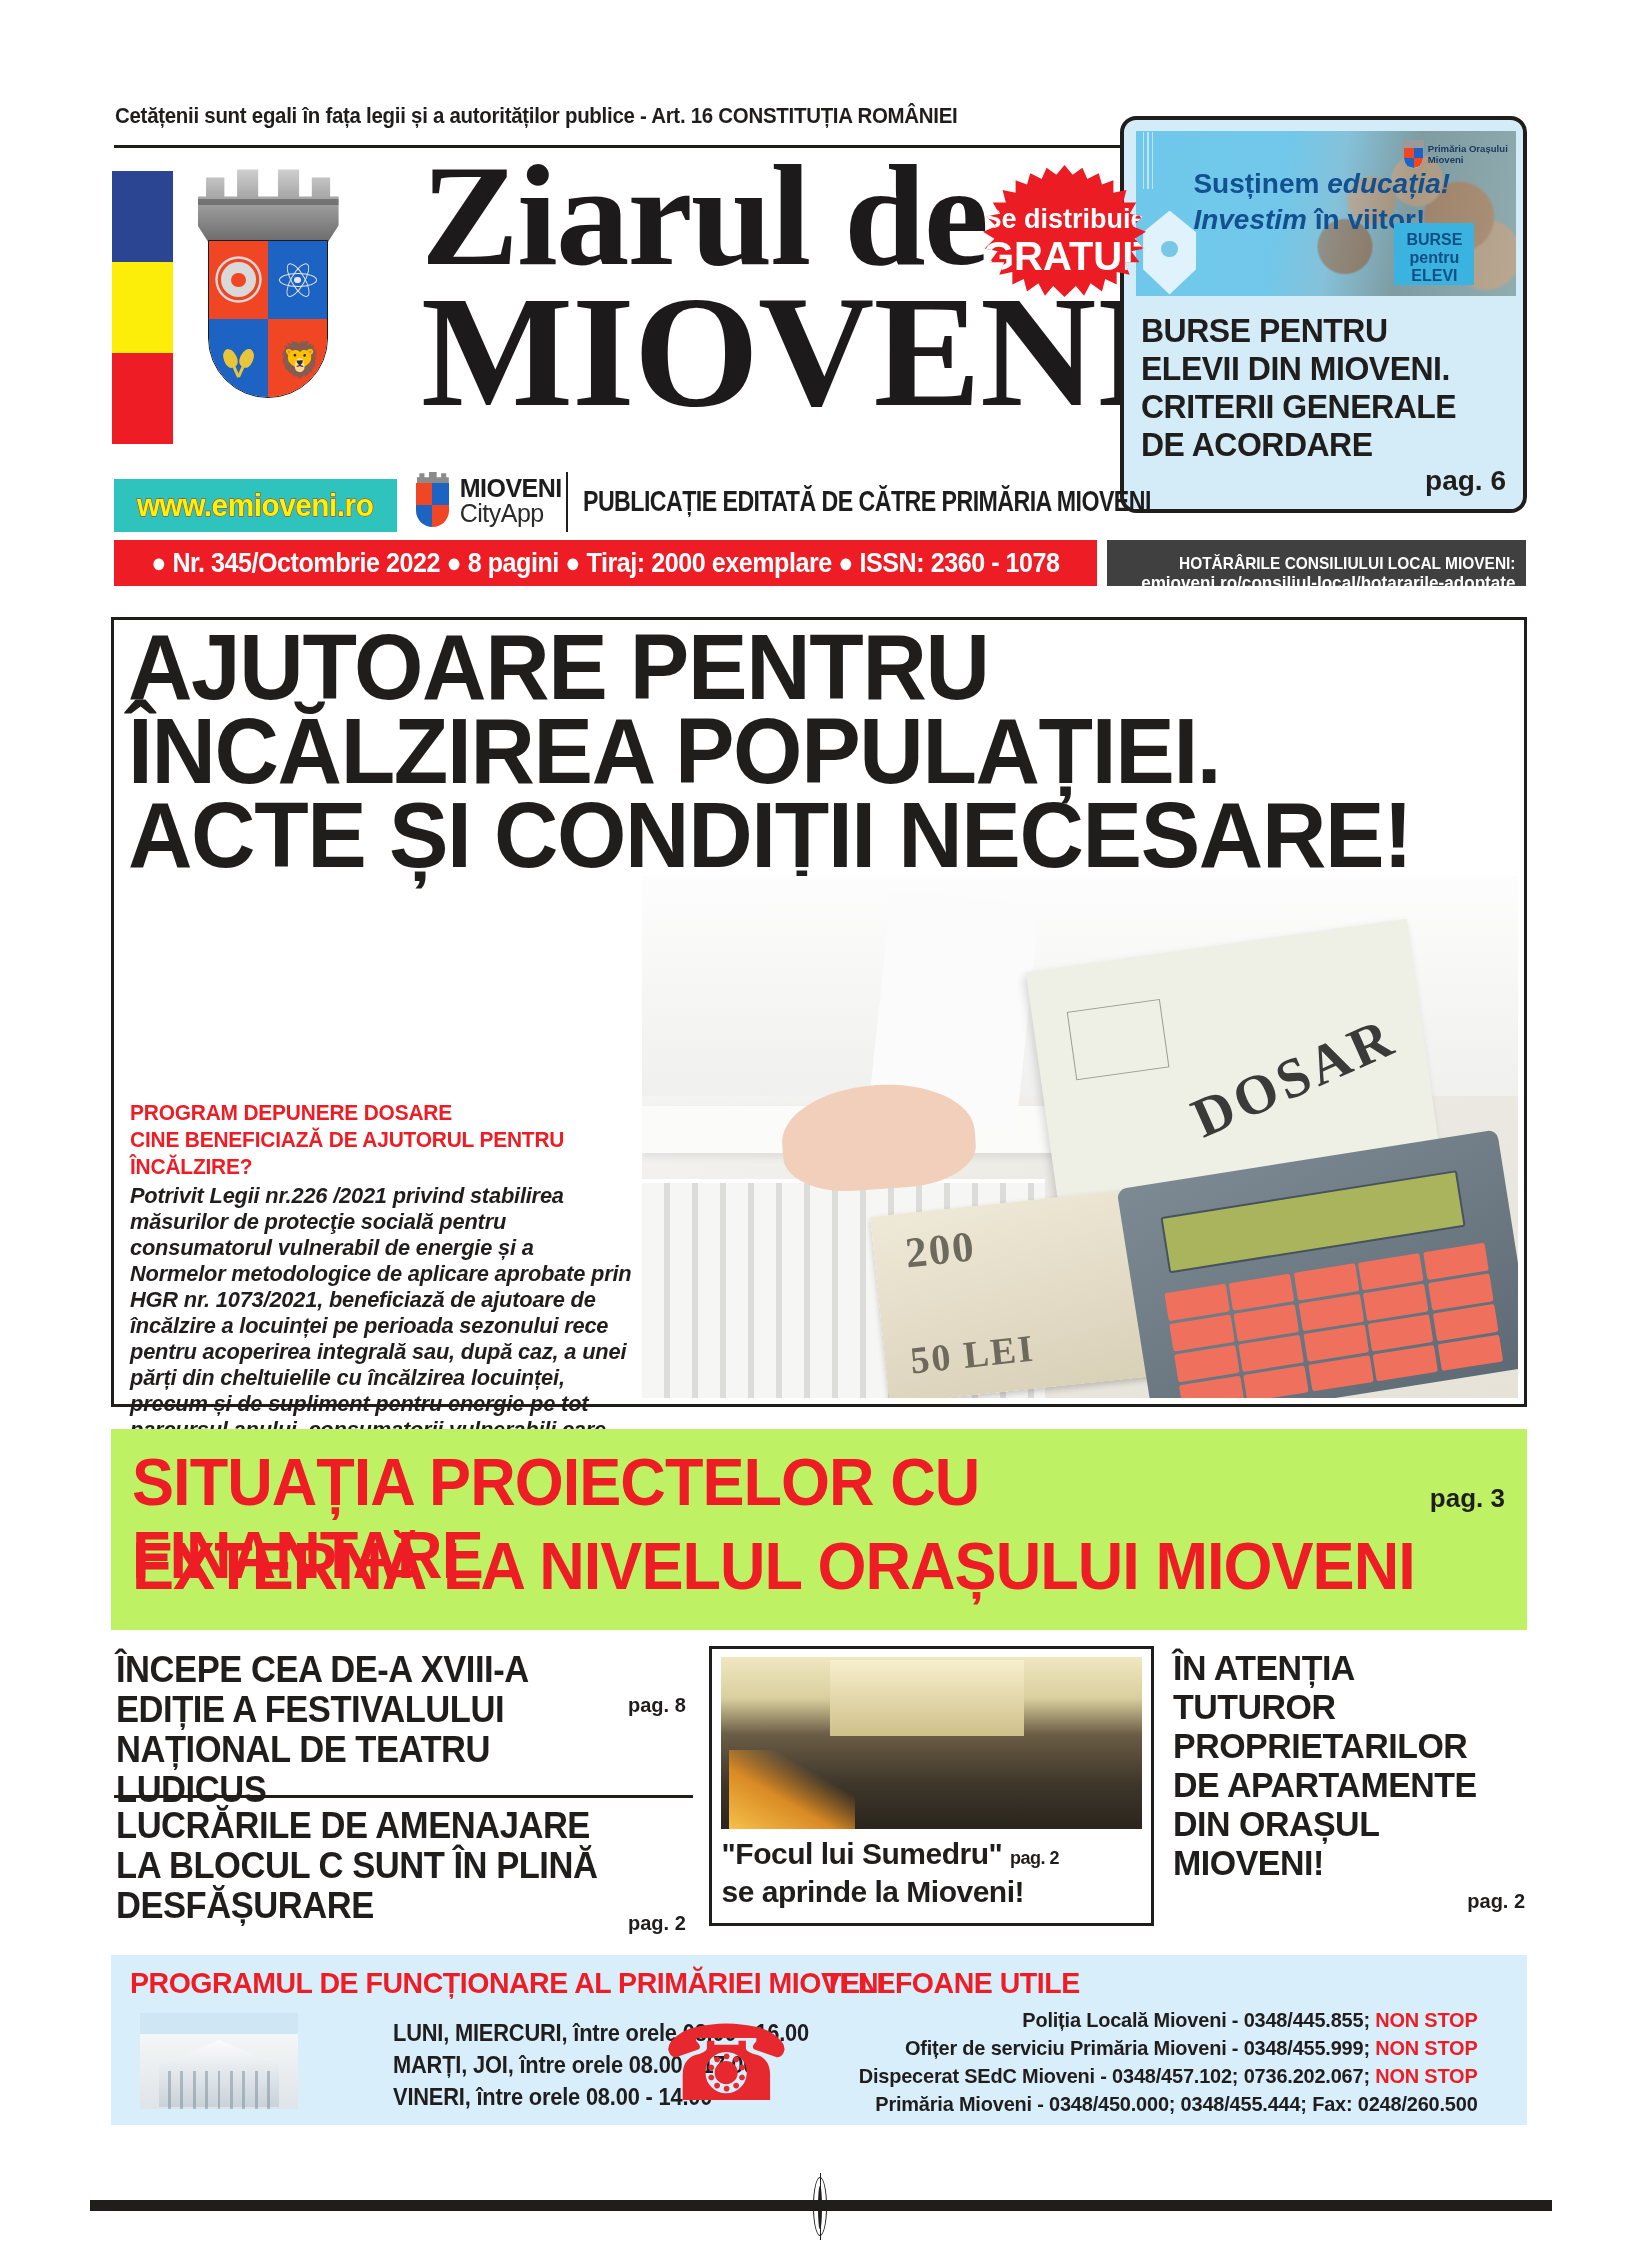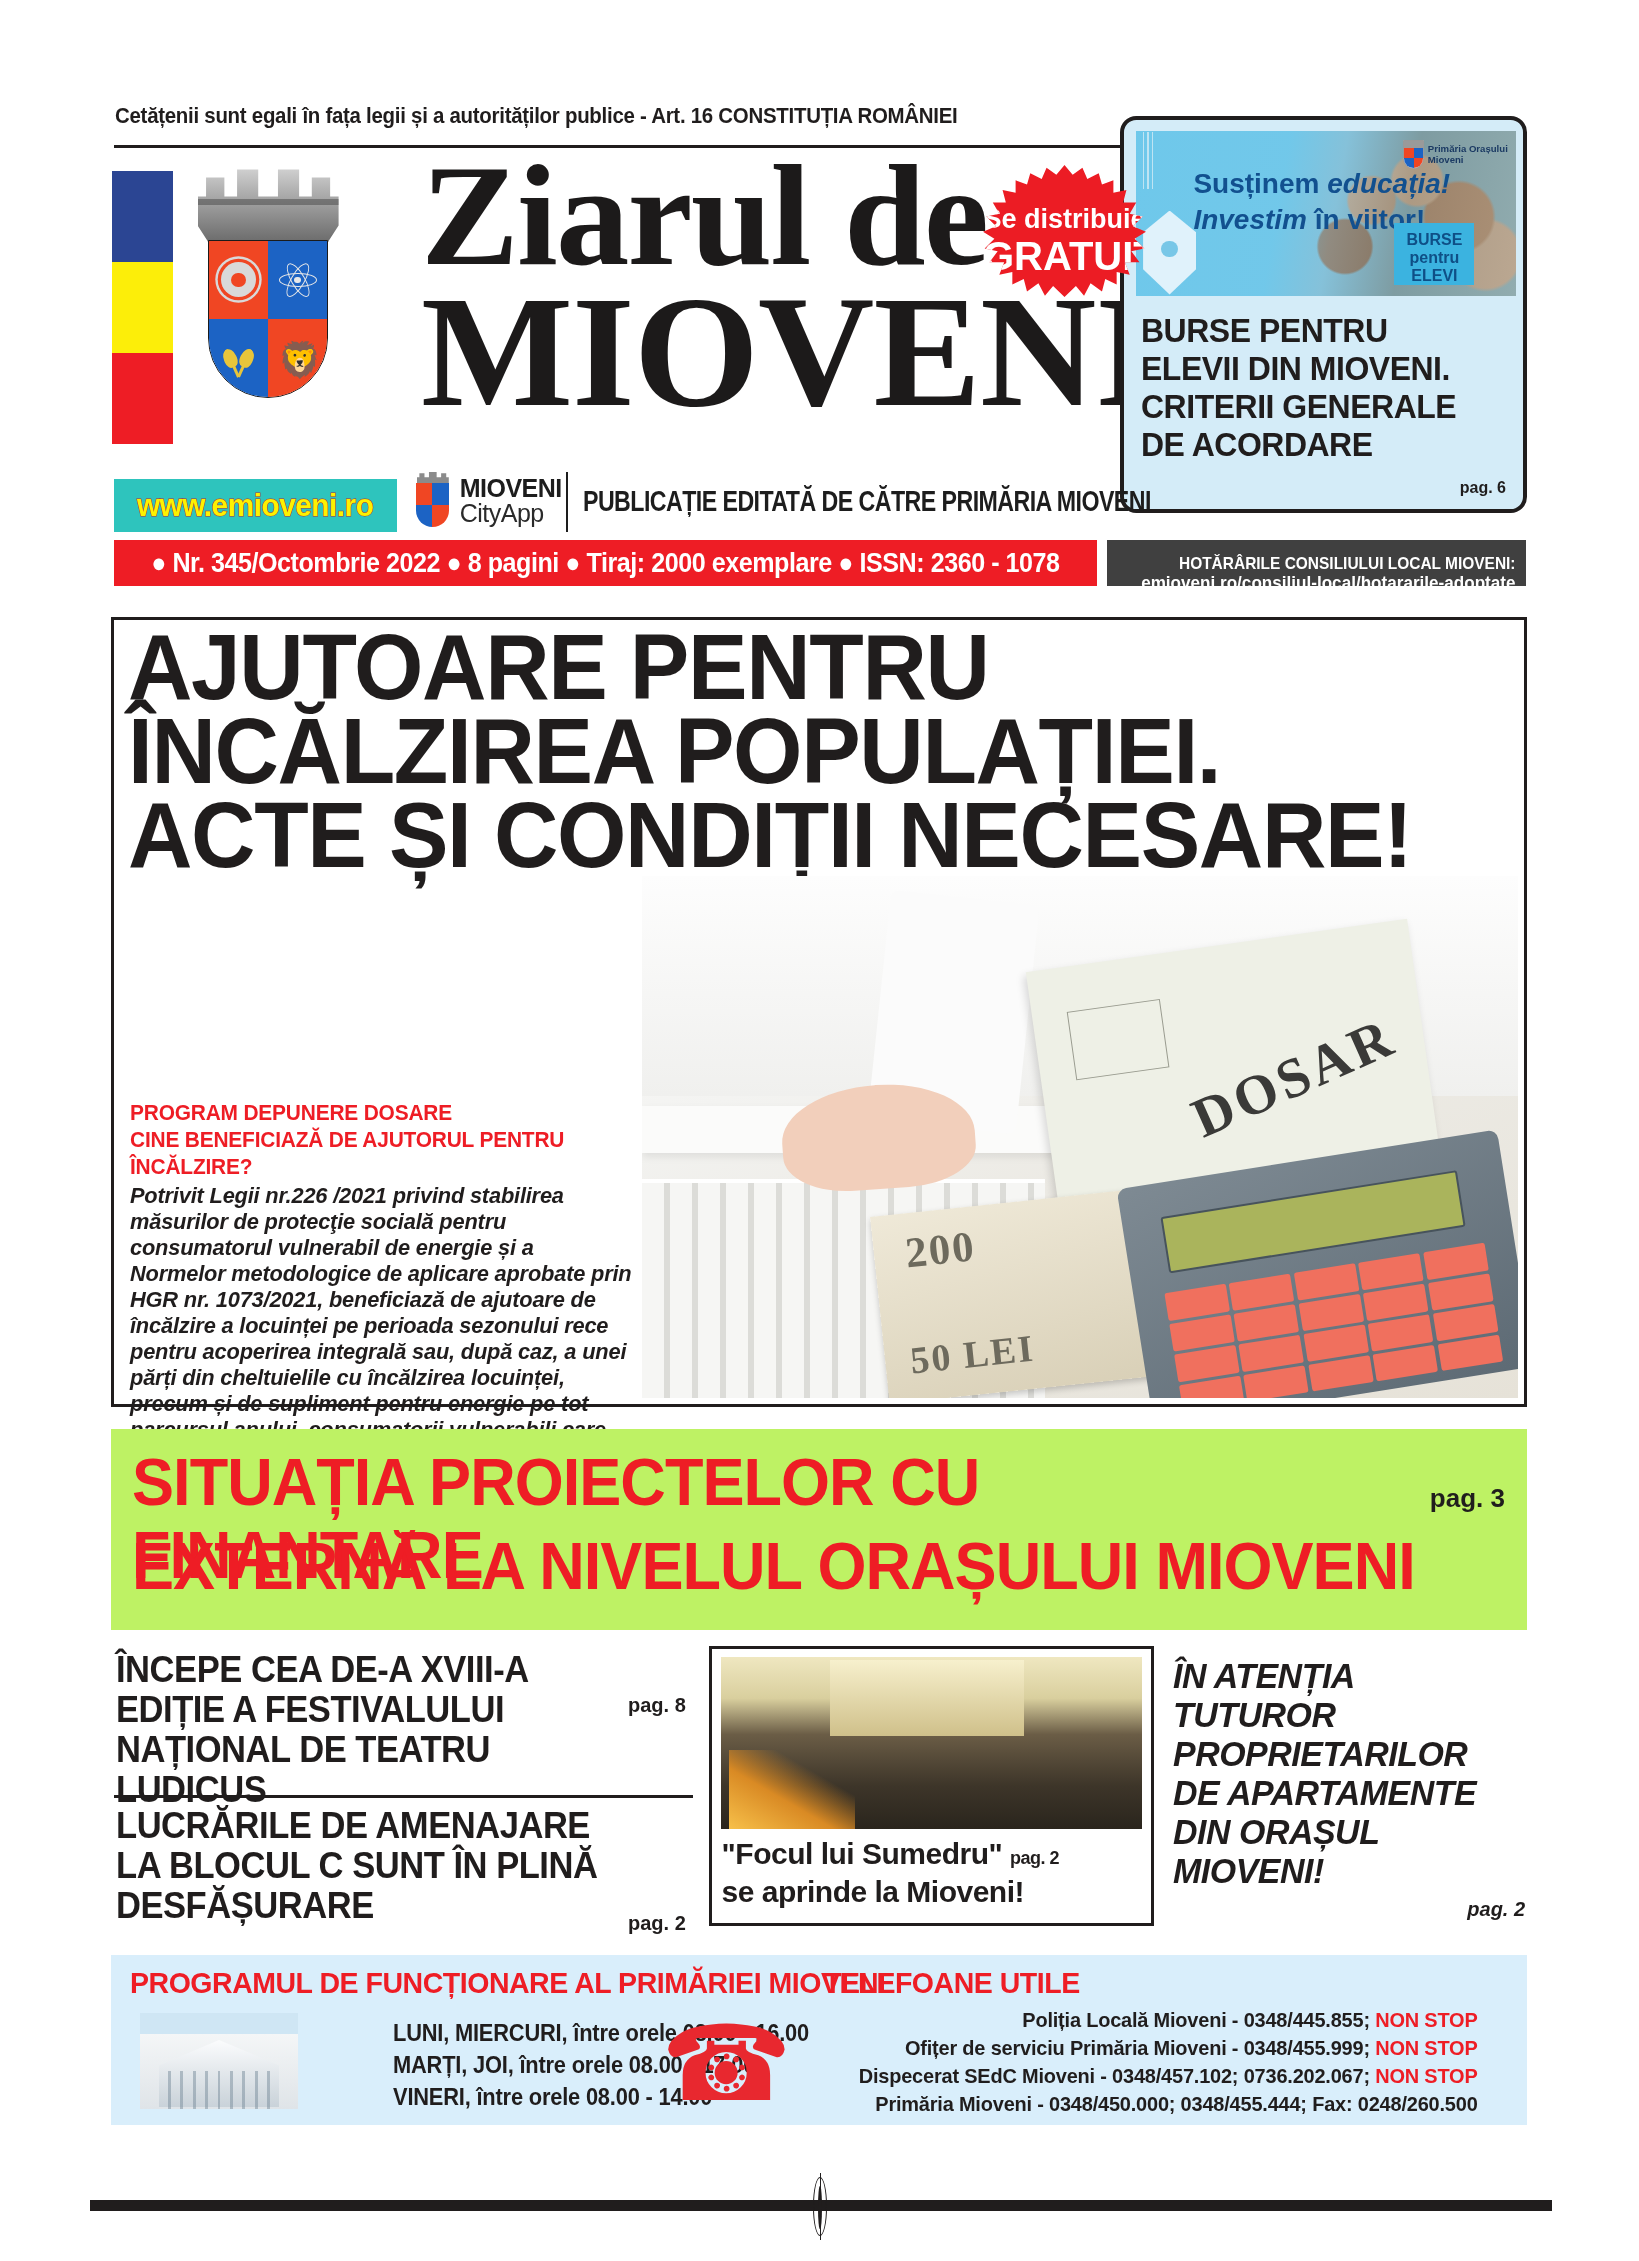--- a/index.html
+++ b/index.html
@@ -189,21 +189,21 @@
   }
   .promo .img .crestsm .sh .top{grid-column:1/3; background:#9a9a9a;}
   .promo .img .crestsm .lbl{ color:#1b3a63; font-size:9.6px; line-height:11px; font-weight:700; }
   .promo .heads{
     position:absolute; left:17px; top:191px; right:12.4px;
     font-family:"Liberation Sans", sans-serif; font-weight:700;
     font-size:34px; line-height:38px; color:#201d1d; letter-spacing:-0.5px;
     transform:scaleX(0.94); transform-origin:left top;
   }
   .promo .pag{
-    position:absolute; right:17px; bottom:12.4px; font-size:16px; font-weight:700; color:#201d1d;
+    position:absolute; right:17px; bottom:12.4px; font-size:28px; font-weight:700; color:#201d1d;
   }
 
   
   .web{
     position:absolute; left:114px; top:479px; width:283px; height:53px;
     background:#2ec4bd; display:flex; align-items:center; justify-content:center;
   }
   .web span{
     color:#fdf200; font-weight:700; font-size:31px; letter-spacing:-0.5px;
     -webkit-text-stroke:1px #b8282e; paint-order: stroke fill;
@@ -401,21 +401,21 @@
   .col-m .ph .fire{
     position:absolute; left:2%; bottom:0; width:30%; height:46%;
     background: linear-gradient(30deg, #f7c04a 0%, #d98a24 40%, transparent 70%);
   }
   .col-m .cap{
     position:absolute; left:9.6px; top:188px; right:6.7px;
     font-weight:700; font-size:30px; line-height:33px; color:#201d1d; letter-spacing:-0.5px;
   }
   .col-m .cap .pg{ font-size:18px; }
 
-  .col-r{ position:absolute; left:1060px; top:8px; width:357px; height:100%;font-style:italic; }
+  .col-r{ position:absolute; left:1060px; top:0; width:357px; height:100%; }
   .col-r .h{
     position:absolute; left:1.9px; top:1.9px; width:335px;
     font-weight:700; font-size:35px; line-height:39px; color:#201d1d; letter-spacing:-0.5px;
     transform:scaleX(0.97); transform-origin:left top;
   }
   .col-r .p{ position:absolute; right:2.9px; top:244px; font-size:20px; font-weight:700; color:#201d1d; }
 
   
   .footer{
     position:absolute; left:111px; top:1955px; width:1416px; height:170px;

